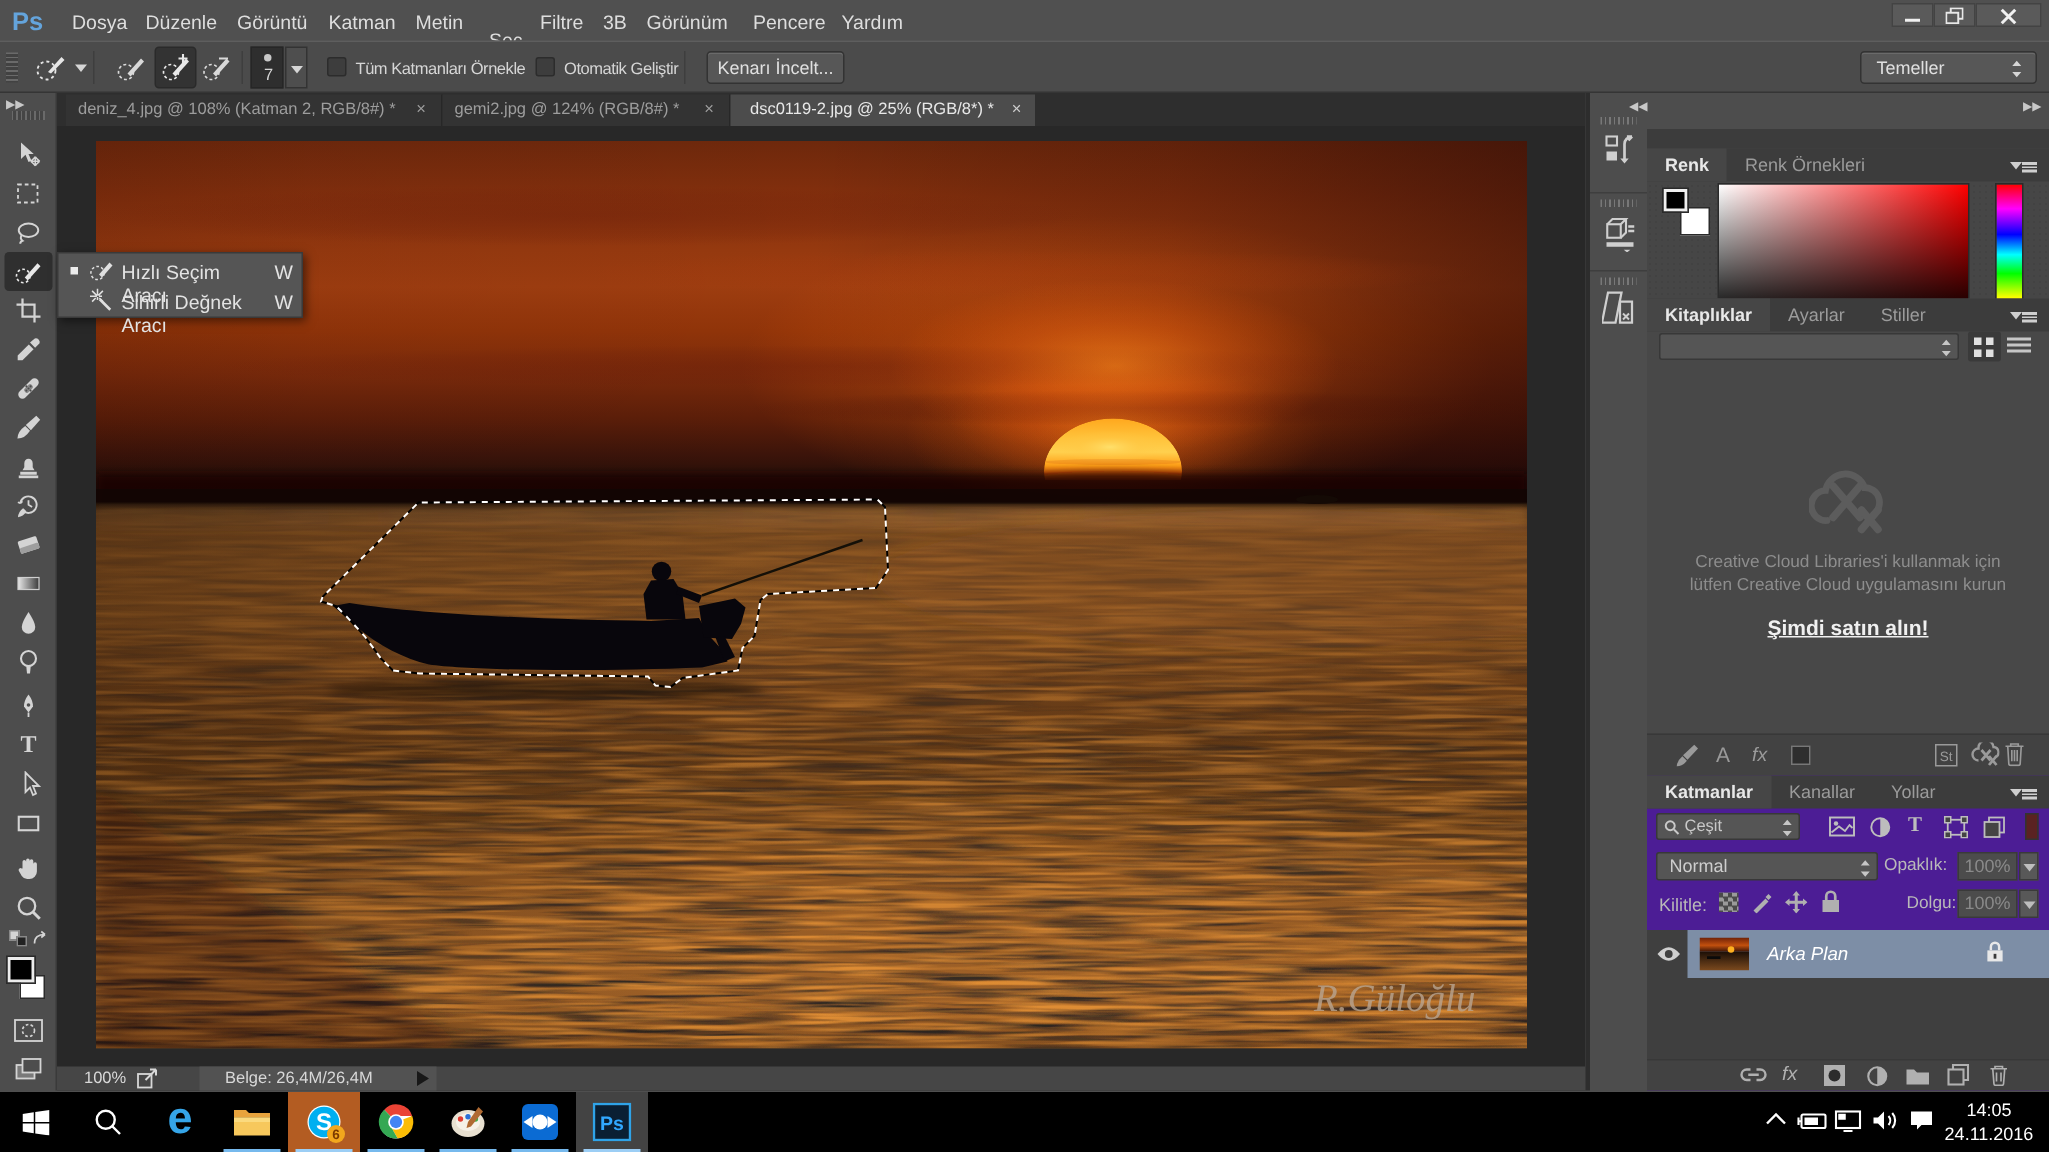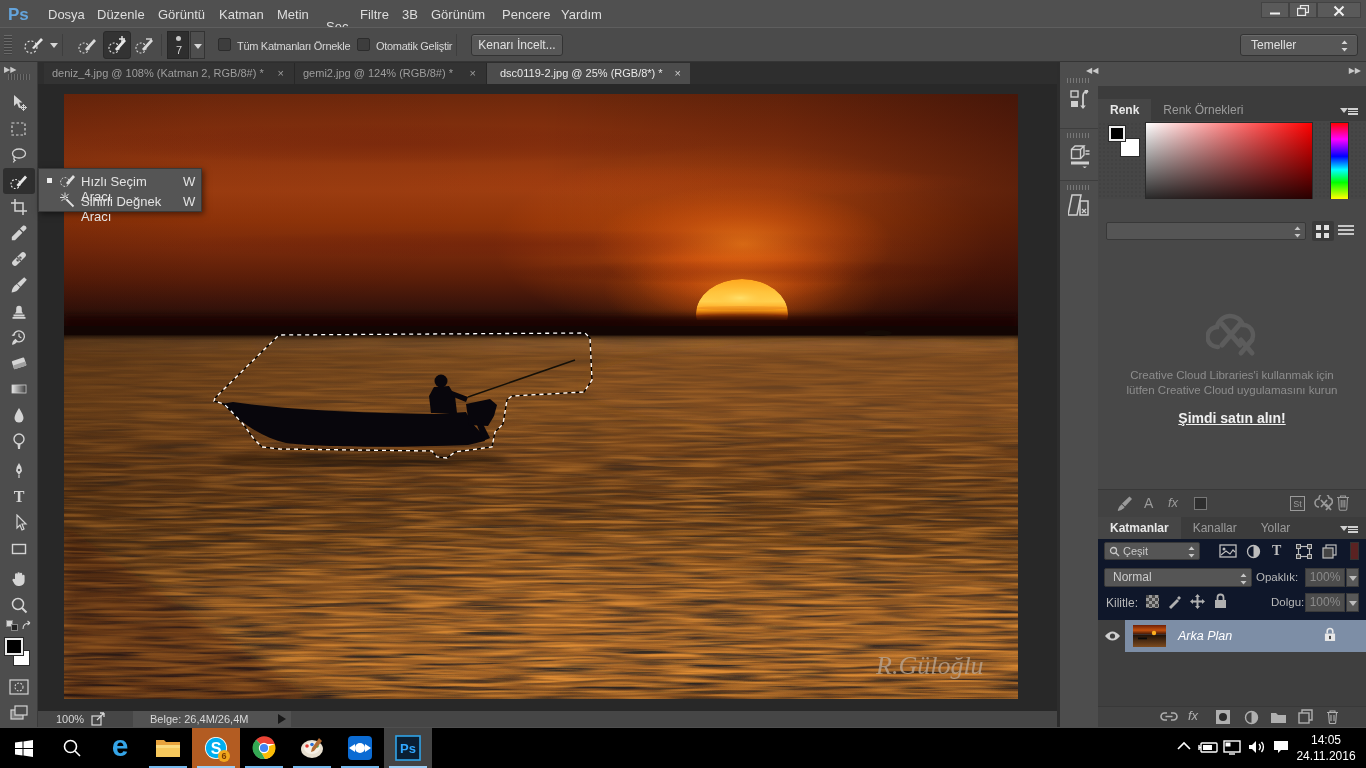--- a/index.html
+++ b/index.html
@@ -601,20 +601,33 @@
           <circle cx="5.5" cy="4.5" r="0.9"></circle>
           <circle cx="8.5" cy="4.5" r="0.9"></circle>
           <circle cx="2.5" cy="7.5" r="0.9"></circle>
           <circle cx="5.5" cy="7.5" r="0.9"></circle>
           <circle cx="8.5" cy="7.5" r="0.9"></circle>
         </g>
       </svg>
   </div>
 
   <div class="abs panel" style="top:199px; height:318px; background:#484848;">
+    <div class="abs ptabbar" style="top:0;">
+      <div class="ptab active">Kitaplıklar</div>
+      <div class="ptab">Ayarlar</div>
+      <div class="ptab">Stiller</div>
+      <div class="abs" style="right:8px; top:8px; width:18px; height:8px;">
+        <div style="width:0;height:0;border-left:4px solid transparent;border-right:4px solid transparent;border-top:5px solid #cfcfcf;float:left;margin-top:1px;"></div>
+        <div style="float:right; width:10px;">
+          <div style="height:1.5px;background:#cfcfcf;margin:1px 0;"></div>
+          <div style="height:1.5px;background:#cfcfcf;margin:1px 0;"></div>
+          <div style="height:1.5px;background:#cfcfcf;margin:1px 0;"></div>
+        </div>
+      </div>
+    </div>
     <div class="abs" style="left:8px; top:23px; width:200px; height:18px; background:#555; border:1px solid #383838; border-radius:2px;">
       <svg class="abs" style="right:3px; top:2px;" width="9" height="14" viewBox="0 0 9 14">
         <path d="M1.5 5 L4.5 1.5 L7.5 5 Z M1.5 9 L4.5 12.5 L7.5 9 Z" fill="#c6c6c6"></path>
       </svg>
     </div>
     <div class="abs" style="left:214px; top:22px; width:22px; height:20px; background:#3a3a3a; border-radius:2px;">
       <div class="abs" style="left:4px; top:4px; width:5px; height:5px; background:#e0e0e0;"></div>
       <div class="abs" style="left:12px; top:4px; width:5px; height:5px; background:#e0e0e0;"></div>
       <div class="abs" style="left:4px; top:12px; width:5px; height:5px; background:#e0e0e0;"></div>
       <div class="abs" style="left:12px; top:12px; width:5px; height:5px; background:#e0e0e0;"></div>
@@ -645,21 +658,21 @@
       <svg class="abs" style="left:215px; top:5px;" width="20" height="17" viewBox="0 0 20 17">
         <path d="M6 12 a4 4 0 0 1 0-8 a5 5 0 0 1 10-1 a3.5 3.5 0 0 1 1 6.8" fill="none" stroke="#9a9a9a" stroke-width="1.6"></path>
         <path d="M8 5 L14 12 M14 5 L8 12 M13 9 L18 15 M18 9 L13 15" stroke="#9a9a9a" stroke-width="1.8"></path>
       </svg>
       <svg class="abs" style="left:238px; top:4px;" width="14" height="17" viewBox="0 0 14 17">
         <path d="M1 3.5 h12 M4.5 3.5 V2 h5 v1.5 M2.5 3.5 l0.7 11.5 a1.2 1.2 0 0 0 1.2 1.2 h5.2 a1.2 1.2 0 0 0 1.2 -1.2 l0.7 -11.5 M5.2 6 v7.5 M7 6 v7.5 M8.8 6 v7.5" stroke="#9a9a9a" stroke-width="1.1" fill="none"></path>
       </svg>
     </div>
   </div>
 
-  <div class="abs panel" style="top:517px; height:210px; background:#0f172a;">
+  <div class="abs panel" style="top:517px; height:210px; background:#4c1d95;">
     <div class="abs ptabbar" style="top:0;">
       <div class="ptab active">Katmanlar</div>
       <div class="ptab">Kanallar</div>
       <div class="ptab">Yollar</div>
       <div class="abs" style="right:8px; top:8px; width:18px; height:8px;">
         <div style="width:0;height:0;border-left:4px solid transparent;border-right:4px solid transparent;border-top:5px solid #cfcfcf;float:left;margin-top:1px;"></div>
         <div style="float:right; width:10px;">
           <div style="height:1.5px;background:#cfcfcf;margin:1px 0;"></div>
           <div style="height:1.5px;background:#cfcfcf;margin:1px 0;"></div>
           <div style="height:1.5px;background:#cfcfcf;margin:1px 0;"></div>

